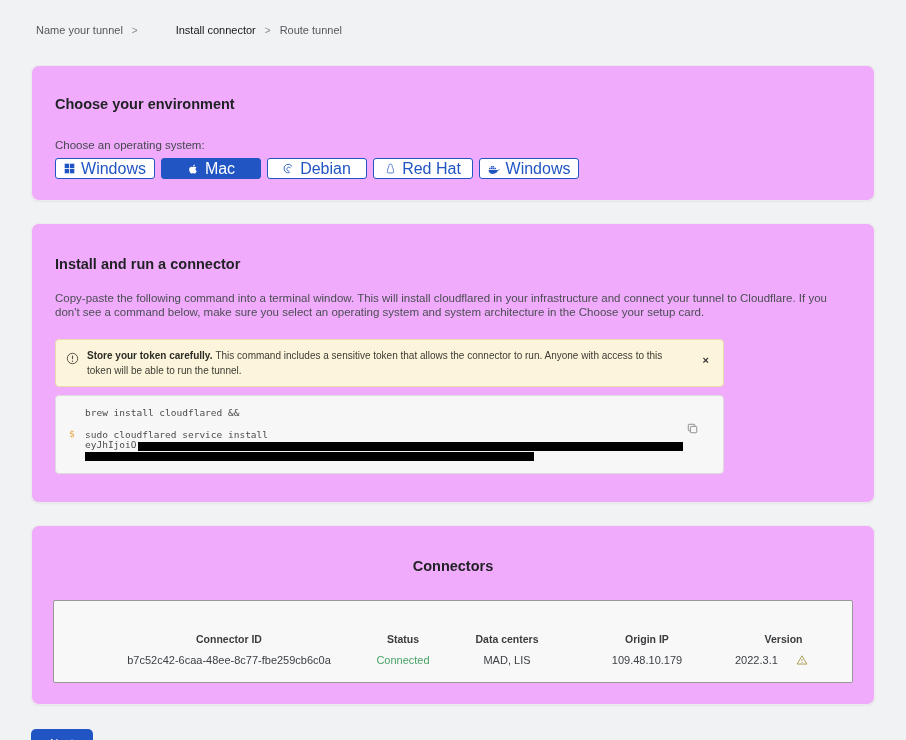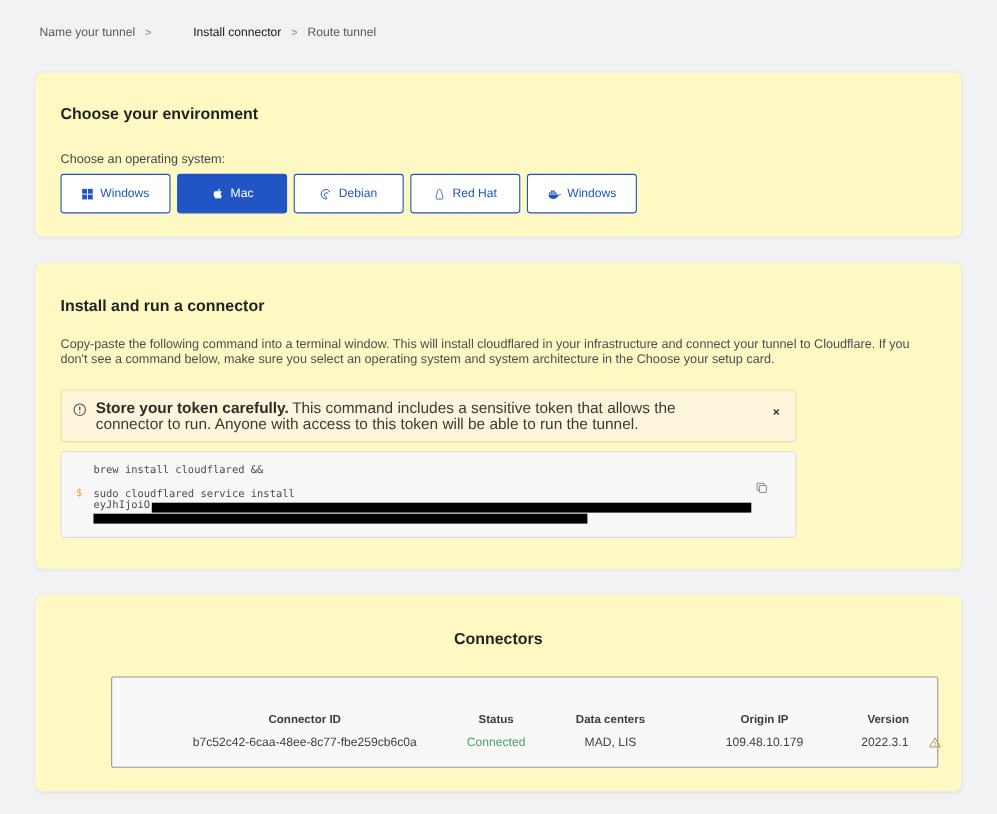--- a/index.html
+++ b/index.html
@@ -11,45 +11,45 @@
     color:#3c4045;
   }
   .page { padding:0 31px; }
 
   
   .breadcrumb { margin:24px 0 0 5px; display:flex; align-items:flex-end; gap:9px; font-size:11px; color:#55585e; }
   .breadcrumb .crumb.active { font-weight:normal; color:#17181a;padding-left:29px; }
   .breadcrumb .sep { color:#8a8d92; font-size:10px; }
 
   
-  .card { background:#fef9c3; border:1px solid #ebecec; border-radius:8px; box-shadow:0 1px 2px rgba(0,0,0,0.05); }
+  .card { background:#f0abfc; border:1px solid #ebecec; border-radius:8px; box-shadow:0 1px 2px rgba(0,0,0,0.05); }
   .card-title { margin:0; font-size:14.5px; line-height:16px; font-weight:bold; color:#1f2123; }
 
   
   .card-env { margin-top:29px; padding:30px 30px 21px 23px; }
   .os-label { margin-top:27px; font-size:11.5px; color:#45484d; }
   .os-row { margin-top:7px; display:flex; gap:6px; }
   .os-btn {
-    width:100px; height:36px; display:flex; align-items:center; justify-content:center; gap:6px;
+    width:100px; height:21px; display:flex; align-items:center; justify-content:center; gap:6px;
     background:#fff; border:1px solid #2155c4; border-radius:3px; color:#2155c4;
-    font-size:11px; font-family:inherit; padding:0; cursor:pointer;
+    font-size:16px; font-family:inherit; padding:0; cursor:pointer;
   }
   .os-btn.selected { background:#2155c4; color:#fff; }
   .os-btn svg { flex:none; display:block; }
 
   
   .card-install { margin-top:22px; padding:32px 30px 28px 23px; }
   .install-desc { margin:19px 0 0; font-size:11.5px; line-height:14px; color:#4b4e53; max-width:792px; }
 
   .warning-banner {
     margin-top:20px; width:669px; display:flex; align-items:flex-start; gap:8px;
     background:#fdf5db; border:1px solid #e7dcae; border-radius:4px; padding:8px 10px 8px 10px;
   }
   .warning-icon { color:#53534b; margin-top:3px; }
-  .warning-text { flex:1; font-size:14px; line-height:15px; color:#3b3b35; padding-right:14px; }
+  .warning-text { flex:1; font-size:10px; line-height:15px; color:#3b3b35; padding-right:14px; }
   .warning-text b { color:#2c2c27; margin-right:3px; }
   .warning-close { background:none; border:none; padding:2px 4px; margin-top:5px; color:#333; font-size:11px; font-weight:bold; line-height:1; cursor:pointer; }
 
   .code-block {
     position:relative; margin-top:8px; width:669px;
     background:#f7f7f7; border:1px solid #dcdcdc; border-radius:4px;
     padding:12px 40px 12px 29px;
     font-family:"DejaVu Sans Mono","Liberation Mono",monospace;
     font-size:9.5px; line-height:10.5px; color:#4c4c4c;
   }
@@ -57,21 +57,21 @@
   .code-spacer { height:11px; }
   .token-line { display:flex; align-items:flex-end; }
   .redact-bar-1 { display:inline-block; width:548px; height:9px; background:#000; margin-left:2px; }
   .redact-bar-2 { width:449px; height:9px; background:#000; margin-top:1px; }
   .copy-btn { position:absolute; right:24px; top:26px; background:none; border:none; padding:0; color:#909090; cursor:pointer; }
 
   
   .card-connectors { margin-top:22px; padding:32px 21px 21px 21px;text-align:center; }
   .connectors-table {
     margin-top:26px; border:1px solid #989898; border-radius:2px;
-    background:#f8f8f8; padding:32px 20px 16px 53px;margin-left:48px;
+    background:#f8f8f8; padding:32px 20px 16px 53px;
   }
   .t-head, .t-row { display:grid; grid-template-columns:244px 104px 104px 176px 1fr; align-items:center; }
   .t-head { font-size:10.5px; font-weight:bold; color:#3a3d40; }
   .t-row { margin-top:9px; font-size:11px; color:#3c4045; }
   .status-connected { color:#46a165; }
   .version-cell { display:flex; align-items:center; gap:18px; }
   .warn-tri { color:#a5913a; display:inline-flex; }
 
   
   .next-btn {

